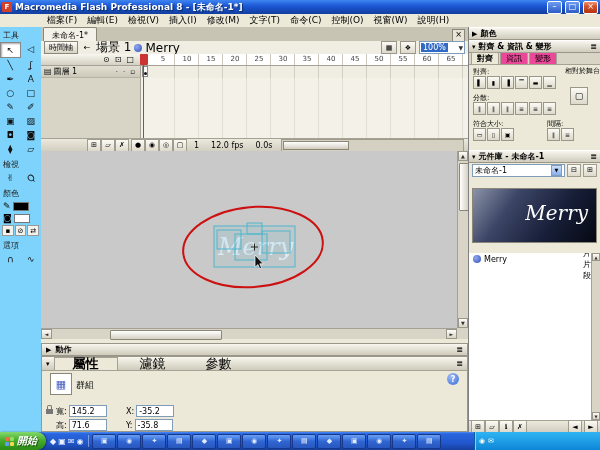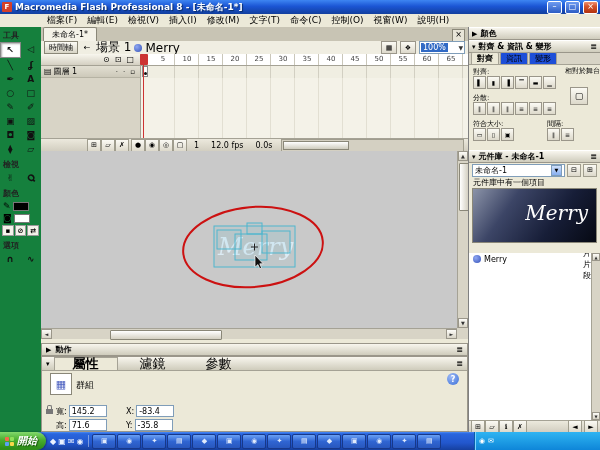--- a/index.html
+++ b/index.html
@@ -7,33 +7,33 @@
   
   .titlebar{position:absolute;left:0;top:0;right:0;height:14px;background:linear-gradient(180deg,#3d85f2,#1b55d4 45%,#123f9e);display:flex;align-items:center;padding:0 2px;gap:3px;}
   .app-icon{width:10px;height:10px;background:#d43f2a;color:#fff;font-size:7px;font-weight:bold;display:flex;align-items:center;justify-content:center;border-radius:1px;flex:0 0 auto;}
   .title-text{color:#fff;font-weight:bold;font-size:9px;text-shadow:1px 1px 1px #052a66;white-space:nowrap;overflow:hidden;flex:1;}
   .winbtn{width:13px;height:11px;border:1px solid #fff;border-radius:2px;background:linear-gradient(#6e9bf0,#2c5cc4);color:#fff;font-size:8px;line-height:9px;text-align:center;flex:0 0 auto;}
   .winbtn.close{background:linear-gradient(#ef9071,#d4532a 40%,#b23310);}
   
   .menubar{position:absolute;top:14px;left:0;right:0;height:13px;background:#ece9d8;border-bottom:1px solid #b8b4a2;display:flex;align-items:center;padding-left:18px;margin-left:24px;}
   .menu-item{padding:0 5px;font-size:9px;white-space:nowrap;}
   
-  .toolbox{position:absolute;left:0;top:27px;width:41px;bottom:18px;background:#15803d;border-right:1px solid #9a968a;font-weight:bold;}
+  .toolbox{position:absolute;left:0;top:27px;width:41px;bottom:18px;background:#7dd3fc;border-right:1px solid #9a968a;}
   .tb-label{font-size:8px;padding:3px 3px 1px;color:#222;}
   #tools-grid,#view-grid,#options-grid{display:grid;grid-template-columns:1fr 1fr;}
   .tool{height:14px;display:flex;align-items:center;justify-content:center;font-size:9px;color:#111;}
   .tool.active{background:#fff;border:1px solid #888;box-shadow:inset 1px 1px 2px #aaa;}
   #view-grid .tool:nth-child(2){transform:rotate(-45deg);}
   .color-row{display:flex;align-items:center;gap:2px;padding:1px 3px;}
   .swatch{width:14px;height:7px;border:1px solid #777;background:#000;}
   #color-mini{display:flex;gap:1px;padding:1px 2px;}
   .mini-btn{width:10px;height:9px;border:1px solid #999;background:#f4f2ea;font-size:7px;display:flex;align-items:center;justify-content:center;}
   
   .docwin{position:absolute;left:41px;top:27px;width:427px;height:405px;background:#ece9d8;}
-  .tabbar{position:absolute;top:0;left:0;right:0;height:14px;background:#c8c4b4;border-bottom:2px solid #4c1d95;display:flex;align-items:center;padding-left:2px;}
+  .tabbar{position:absolute;top:0;left:0;right:0;height:14px;background:#c8c4b4;border-bottom:2px solid #4c1d95;display:flex;align-items:flex-start;padding-left:2px;}
   .doc-tab{background:#f4f2e8;border:1px solid #8a8778;border-bottom:none;border-radius:2px 2px 0 0;padding:1px 8px;font-size:8px;height:12px;display:flex;align-items:center;}
   .tab-close{position:absolute;right:3px;top:2px;width:11px;height:11px;border:1px solid #8a8778;background:#e8e5d8;font-size:8px;line-height:9px;text-align:center;}
   .editbar{position:absolute;top:14px;left:0;right:0;height:13px;background:#f0eee2;border-bottom:1px solid #b0ad9e;display:flex;align-items:center;gap:3px;padding:0 3px;}
   .tl-toggle{border:1px solid #8a8778;background:linear-gradient(#fcfbf6,#d8d5c6);padding:0 4px;height:11px;font-size:8px;display:flex;align-items:center;}
   .crumb{font-size:12px;white-space:nowrap;}
   .crumb-btn{font-size:8px;width:12px;text-align:center;}
   .mc-icon{width:8px;height:8px;border-radius:50%;background:radial-gradient(circle at 35% 35%,#8fa8f2,#3551b8);display:inline-block;}
   .eb-spacer{flex:1;}
   .eb-btn{width:14px;height:11px;border:1px solid #9a968a;background:linear-gradient(#fbfaf4,#ddd9cb);font-size:7px;display:flex;align-items:center;justify-content:center;}
   .zoombox{width:42px;height:11px;background:#fff;border:1px solid #7f9db9;display:flex;align-items:center;padding:0 1px;}
@@ -79,21 +79,21 @@
   .obj-type{position:absolute;left:34px;top:22px;font-size:9px;}
   .prop-field{position:absolute;display:flex;align-items:center;gap:2px;font-size:8px;}
   .prop-input{width:32px;height:10px;background:#fff;border:1px solid #7f9db9;font-size:8px;display:flex;align-items:center;padding:0 2px;}
   .mini-lock{position:absolute;left:4px;top:52px;width:7px;height:5px;background:#777;}
   .mini-lock:before{content:"";position:absolute;top:-4px;left:1px;width:3px;height:4px;border:1px solid #777;border-bottom:none;border-radius:2px 2px 0 0;}
   .help-btn{position:absolute;right:8px;top:16px;width:12px;height:12px;border-radius:50%;background:radial-gradient(circle at 35% 30%,#9db9f5,#3a6fd8);color:#fff;font-size:8px;display:flex;align-items:center;justify-content:center;font-weight:bold;}
   
   .rightcol{position:absolute;left:468px;top:27px;width:132px;bottom:18px;background:#ece9d8;border-left:1px solid #808080;box-sizing:border-box;}
   .p-hdr{height:13px;background:linear-gradient(#f8f6ee,#cfccbc);border-top:1px solid #fff;border-bottom:1px solid #9a968a;display:flex;align-items:center;gap:3px;padding:0 3px;font-size:8px;font-weight:bold;white-space:nowrap;overflow:hidden;box-sizing:border-box;}
   .ptabs{position:absolute;top:26px;left:0;right:0;height:12px;background:#d8d4c6;display:flex;align-items:flex-end;padding-left:2px;border-bottom:1px solid #a5a295;box-sizing:border-box;}
-  .ptab{font-size:8px;padding:0 5px;height:11px;display:flex;align-items:center;border:1px solid #a5a295;border-bottom:none;border-radius:2px 2px 0 0;background:#1d4ed8;margin-right:1px;}
+  .ptab{font-size:8px;padding:0 5px;height:11px;display:flex;align-items:center;border:1px solid #a5a295;border-bottom:none;border-radius:2px 2px 0 0;background:#ec4899;margin-right:1px;}
   .ptab.active{background:#ece9d8;font-weight:bold;}
   .align-body{position:absolute;top:38px;left:0;right:0;height:85px;font-size:7px;}
   .al-label{position:absolute;font-size:7px;white-space:nowrap;}
   .btn-row{position:absolute;display:flex;}
   .pbtn{width:11px;height:11px;border:1px solid #9a968a;background:linear-gradient(#fbfaf4,#ddd9cb);display:inline-flex;align-items:center;justify-content:center;font-size:6px;margin-right:1px;}
   .stage-lbl{position:absolute;left:96px;top:2px;width:28px;font-size:7px;line-height:8px;word-break:break-all;}
   .stage-btn{position:absolute;left:101px;top:22px;width:16px;height:16px;border:1px solid #9a968a;background:linear-gradient(#fbfaf4,#ddd9cb);display:flex;align-items:center;justify-content:center;font-size:9px;}
   
   .lib-controls{position:absolute;top:136px;left:0;right:0;height:14px;display:flex;align-items:center;gap:2px;padding:0 3px;box-sizing:border-box;}
   .lib-select{flex:1;height:11px;background:#fff;border:1px solid #7f9db9;display:flex;align-items:flex-end;font-size:8px;padding:0 2px;}
@@ -314,21 +314,21 @@
       </div>
       <div class="obj-icon">▦</div>
       <div class="obj-type">群組</div>
       <div class="mini-lock"></div>
       <div class="prop-field" style="left:14px;top:48px;">
         <span>寬:</span>
         <span class="prop-input">145.2</span>
       </div>
       <div class="prop-field" style="left:84px;top:48px;">
         <span>X:</span>
-        <span class="prop-input">-83.4</span>
+        <span class="prop-input">-35.2</span>
       </div>
       <div class="prop-field" style="left:14px;top:62px;">
         <span>高:</span>
         <span class="prop-input">71.6</span>
       </div>
       <div class="prop-field" style="left:84px;top:62px;">
         <span>Y:</span>
         <span class="prop-input">-35.8</span>
       </div>
       <div class="help-btn">?</div>
@@ -392,21 +392,20 @@
       <span class="hdr-menu">≣</span>
     </div>
     <div class="lib-controls">
       <span class="lib-select">
         <span>未命名-1</span>
         <span class="dd-arrow">▼</span>
       </span>
       <span class="tl-mini">⊟</span>
       <span class="tl-mini">⊞</span>
     </div>
-    <div class="lib-status">元件庫中有一個項目</div>
     <div class="lib-preview">
       <span class="preview-text">Merry</span>
     </div>
     <div class="lib-list">
       <div class="lib-row">
         <span class="nm">
             <span class="mc-icon"></span>
             <span>Merry</span>
           </span>
         <span class="kd">影片片段</span>

